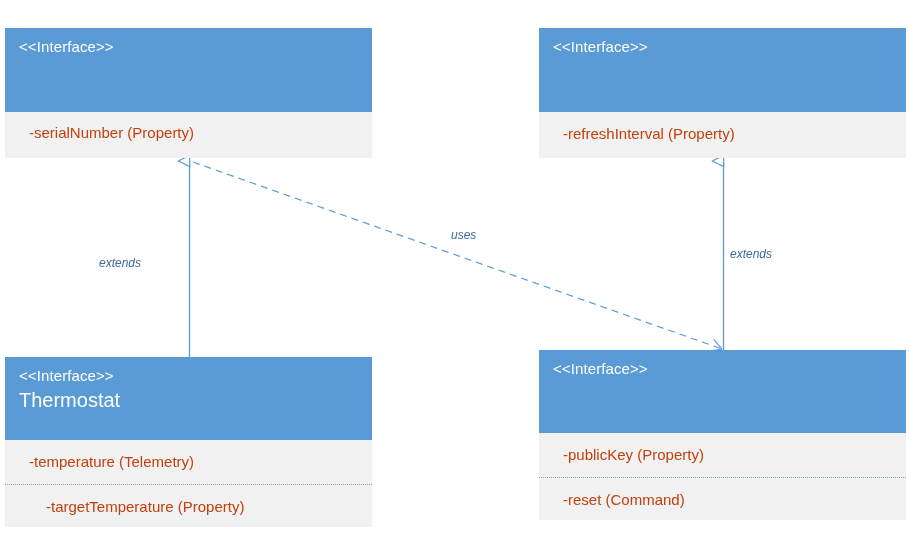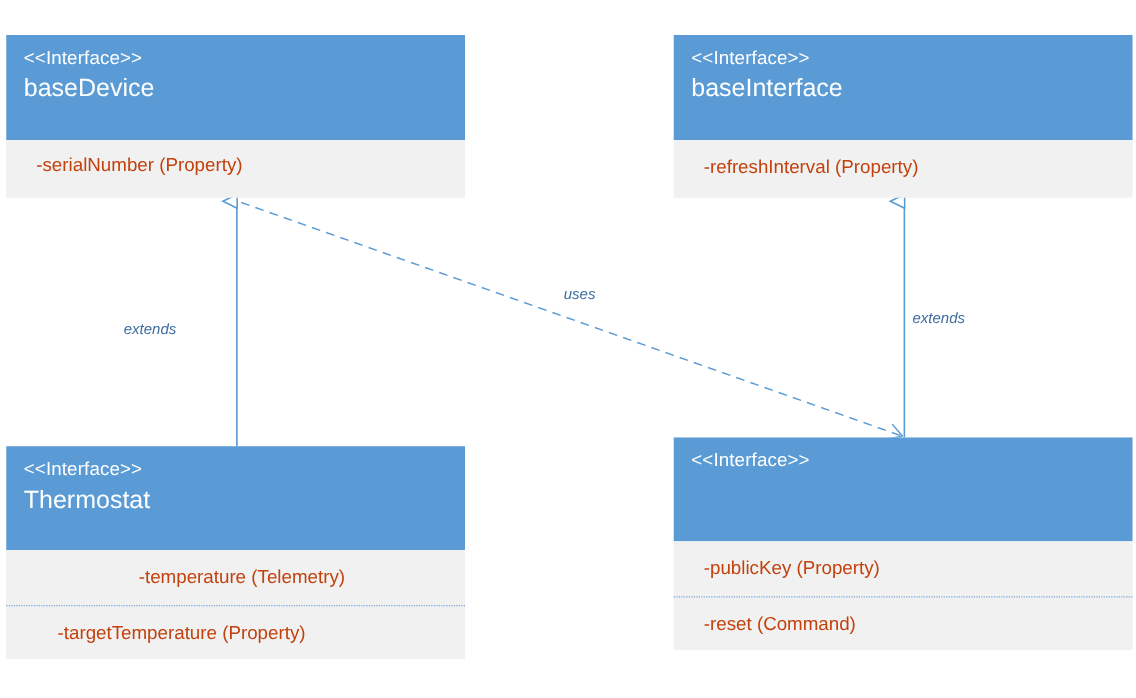--- a/index.html
+++ b/index.html
@@ -105,44 +105,42 @@
     </g>
   </svg>
 
   <div class="edge-label" style="left:99px; top:253px;">extends</div>
   <div class="edge-label" style="left:730px; top:244px;">extends</div>
   <div class="edge-label" style="left:451px; top:225px;">uses</div>
 
   <div class="uml-box" style="left:5px; top:28px; width:367px; height:130px;">
     <div class="uml-header" style="height:84px;">
       <div class="uml-stereotype">&lt;&lt;Interface&gt;&gt;</div>
-      <div class="uml-name">baseDevice</div>
     </div>
     <div class="uml-members" style="height:46px;">
       <div class="uml-member" style="padding-top:11px;">-serialNumber (Property)</div>
     </div>
   </div>
 
   <div class="uml-box" style="left:539px; top:28px; width:367px; height:130px;">
     <div class="uml-header" style="height:84px;">
       <div class="uml-stereotype">&lt;&lt;Interface&gt;&gt;</div>
-      <div class="uml-name">baseInterface</div>
     </div>
     <div class="uml-members" style="height:46px;">
       <div class="uml-member" style="">-refreshInterval (Property)</div>
     </div>
   </div>
 
   <div class="uml-box" style="left:5px; top:357px; width:367px; height:170px;">
     <div class="uml-header" style="height:83px;">
       <div class="uml-stereotype">&lt;&lt;Interface&gt;&gt;</div>
       <div class="uml-name">Thermostat</div>
     </div>
     <div class="uml-members" style="height:87px;">
-      <div class="uml-member" style="height:44px;text-align:center;">-temperature (Telemetry)</div>
+      <div class="uml-member" style="height:44px;">-temperature (Telemetry)</div>
       <div class="uml-member" style="height:43px;padding-left:41px;">-targetTemperature (Property)</div>
     </div>
   </div>
 
   <div class="uml-box" style="left:539px; top:350px; width:367px; height:170px;">
     <div class="uml-header" style="height:83px;">
       <div class="uml-stereotype">&lt;&lt;Interface&gt;&gt;</div>
     </div>
     <div class="uml-members" style="height:87px;">
       <div class="uml-member" style="height:44px;">-publicKey (Property)</div>

